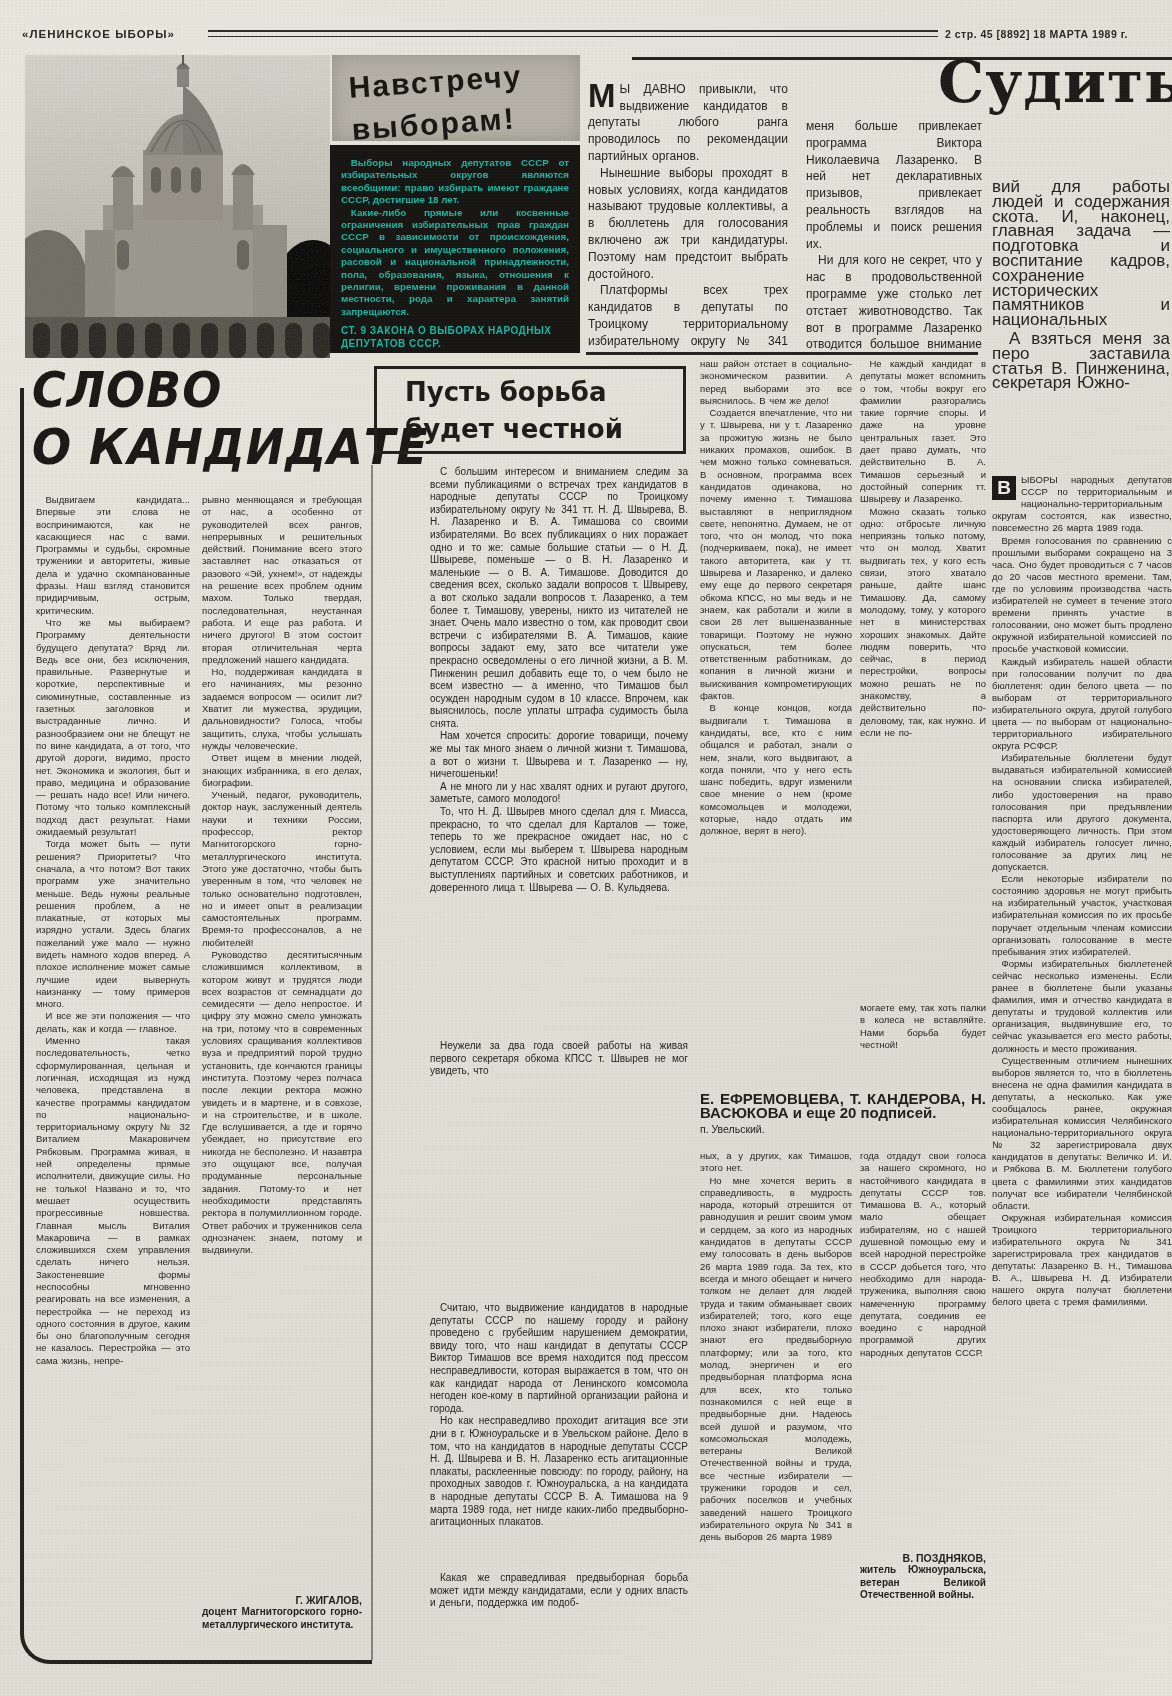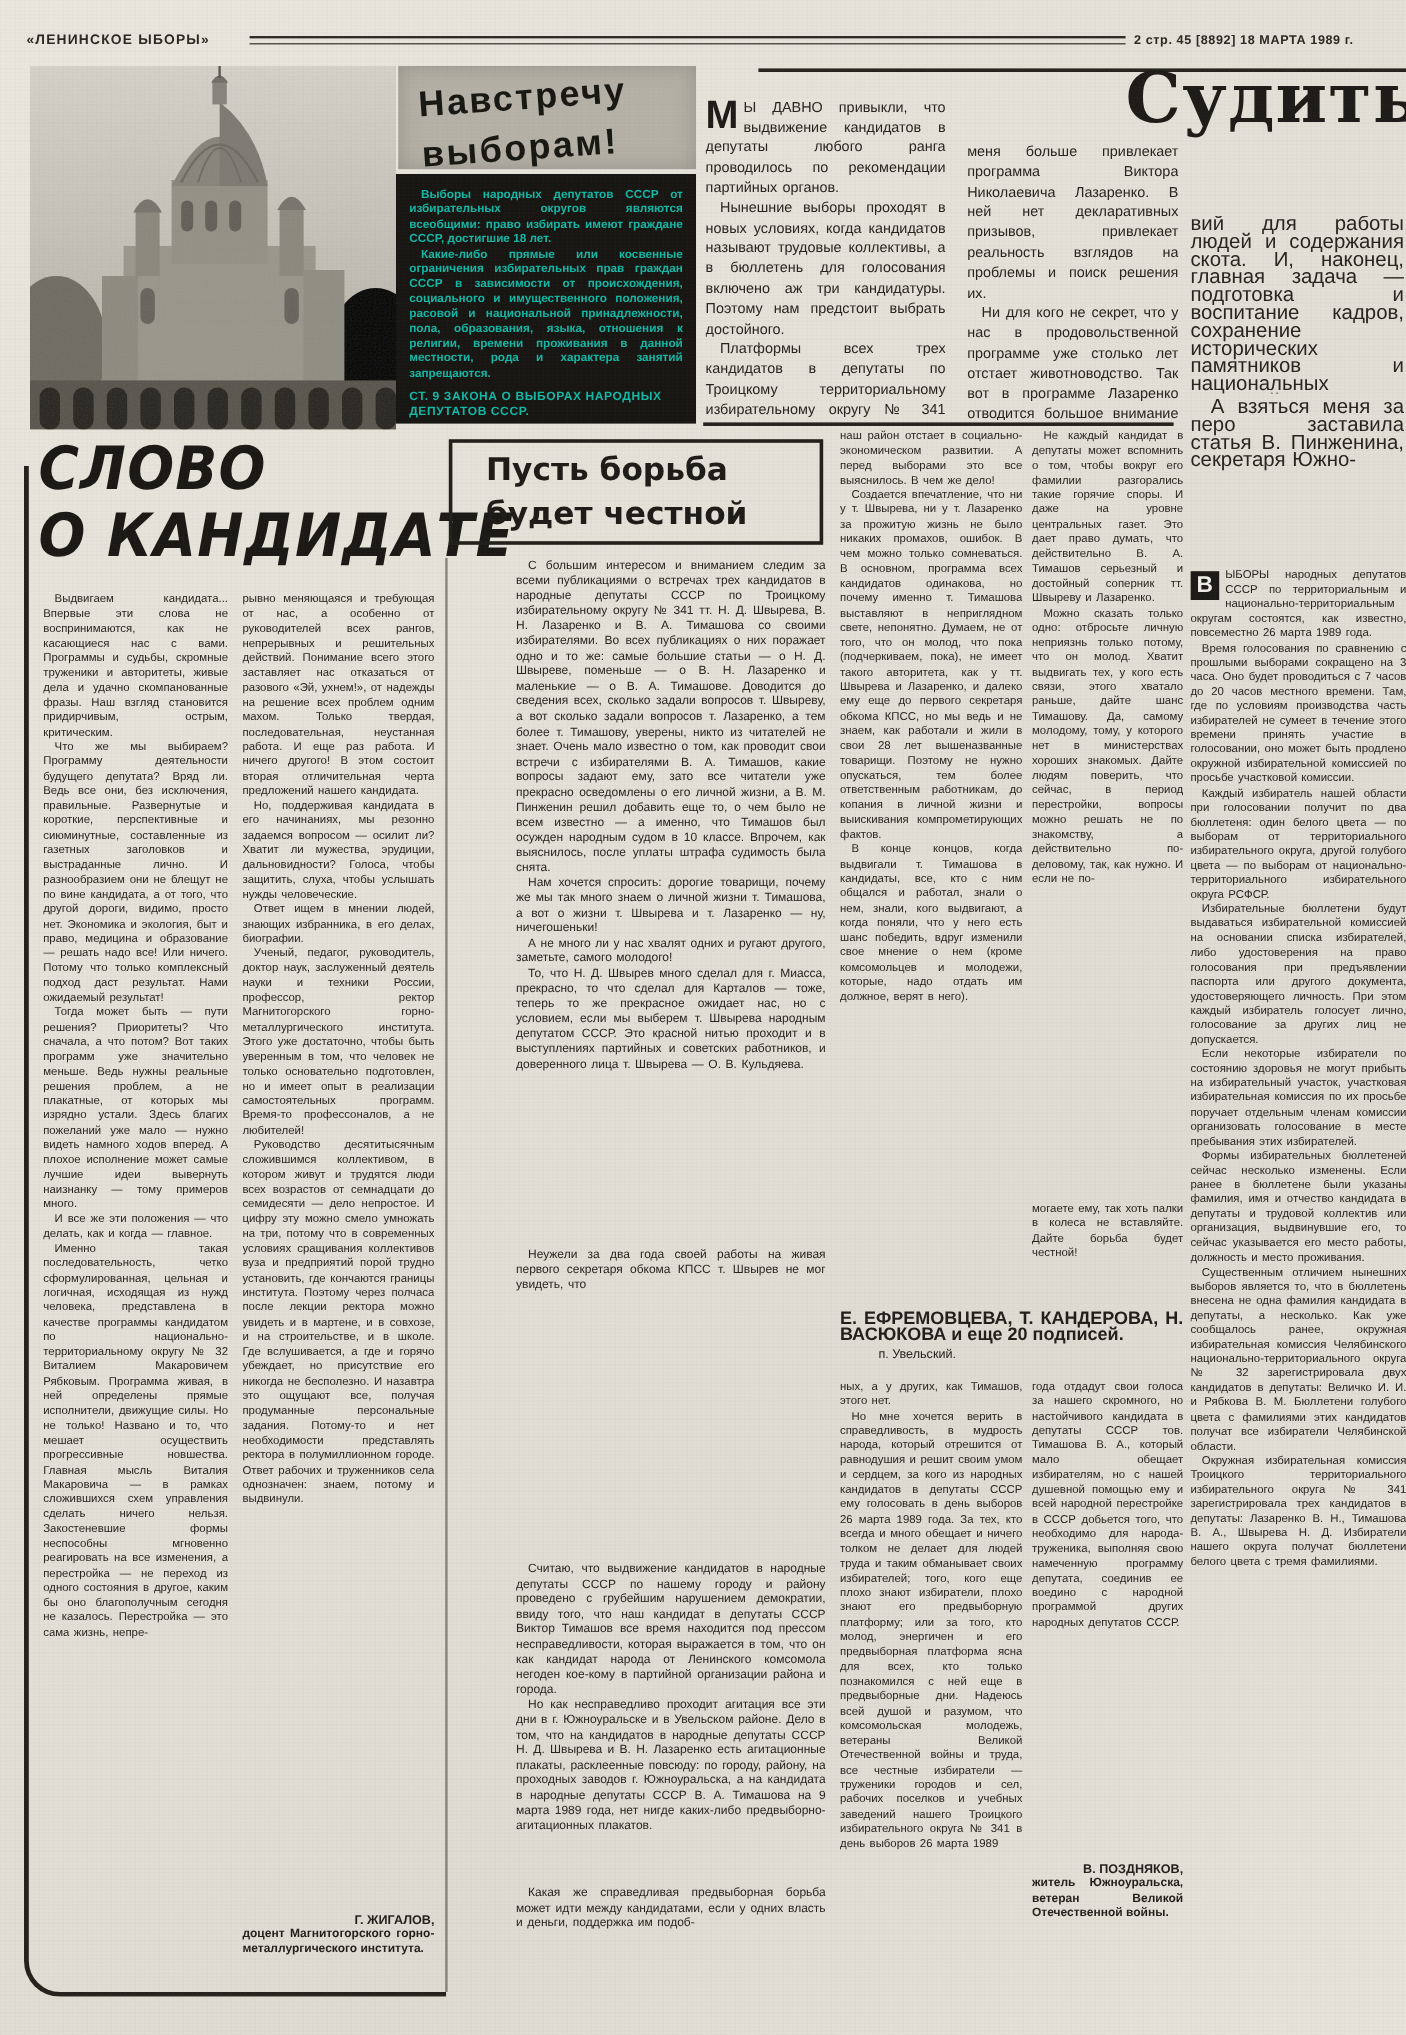--- a/index.html
+++ b/index.html
@@ -33,21 +33,21 @@
   .lawbox{background:#171613;color:#14b8a6;padding:12px 11px;box-sizing:border-box;}
   .lawtext{font-size:9.8px;line-height:12.4px;font-weight:bold;text-align:justify;white-space:pre-line;}
   .lawsrc{font-size:10px;line-height:12.5px;font-weight:bold;margin-top:7px;letter-spacing:.5px;}
   
   .h-sudit{font-family:"DejaVu Serif",serif;font-weight:bold;font-size:58px;color:#1d1c18;letter-spacing:1px;}
   .h-slovo{font-style:italic;font-weight:bold;font-size:46px;line-height:52px;color:#1a1915;
            letter-spacing:1px;transform:scaleY(1.08);transform-origin:left top;font-family:"DejaVu Sans",sans-serif;}
   .boxhead{border:3px solid #21201b;background:transparent;box-sizing:border-box;}
   .boxhead-inner{font-weight:bold;color:#1d1c18;white-space:pre-line;font-family:"DejaVu Sans",sans-serif;}
   .sigline{font-weight:bold;font-size:15px;line-height:14px;text-align:justify;color:#201f1a;}
-  .sigplace{font-size:10.5px;margin-top:3px;margin-left:32px;}
+  .sigplace{font-size:10.5px;margin-top:3px;}
   .byline-name{font-weight:bold;font-size:10.5px;text-align:right;color:#201f1a;}
   .byline-role{font-weight:bold;font-size:10px;line-height:12.6px;text-align:justify;color:#201f1a;white-space:pre-line;}
   .vrule{position:absolute;width:1.5px;background:rgba(60,58,50,.55);}
   
   #slovo-frame{border-left:4px solid #23221d;border-bottom:4px solid #23221d;
                border-bottom-left-radius:30px;}
 </style>
 </head>
 <body>
 
@@ -168,21 +168,21 @@
   <div class="col fs10c" style="left:430px;top:466px;width:258px;height:570px;"> С большим интересом и вниманием следим за всеми публикациями о встречах трех кандидатов в народные депутаты СССР по Троицкому избирательному округу № 341 тт. Н. Д. Швырева, В. Н. Лазаренко и В. А. Тимашова со своими избирателями. Во всех публикациях о них поражает одно и то же: самые большие статьи — о Н. Д. Швыреве, поменьше — о В. Н. Лазаренко и маленькие — о В. А. Тимашове. Доводится до сведения всех, сколько задали вопросов т. Швыреву, а вот сколько задали вопросов т. Лазаренко, а тем более т. Тимашову, уверены, никто из читателей не знает. Очень мало известно о том, как проводит свои встречи с избирателями В. А. Тимашов, какие вопросы задают ему, зато все читатели уже прекрасно осведомлены о его личной жизни, а В. М. Пинженин решил добавить еще то, о чем было не всем известно — а именно, что Тимашов был осужден народным судом в 10 классе. Впрочем, как выяснилось, после уплаты штрафа судимость была снята.
  Нам хочется спросить: дорогие товарищи, почему же мы так много знаем о личной жизни т. Тимашова, а вот о жизни т. Швырева и т. Лазаренко — ну, ничегошеньки!
  А не много ли у нас хвалят одних и ругают другого, заметьте, самого молодого!
  То, что Н. Д. Швырев много сделал для г. Миасса, прекрасно, то что сделал для Карталов — тоже, теперь то же прекрасное ожидает нас, но с условием, если мы выберем т. Швырева народным депутатом СССР. Это красной нитью проходит и в выступлениях партийных и советских работников, и доверенного лица т. Швырева — О. В. Кульдяева.</div>
   <div class="col fs10c" style="left:430px;top:1040px;width:258px;height:72px;"> Неужели за два года своей работы на живая первого секретаря обкома КПСС т. Швырев не мог увидеть, что</div>
   <div class="col fs95" style="left:700px;top:358px;width:152px;height:726px;">наш район отстает в социально-экономическом развитии. А перед выборами это все выяснилось. В чем же дело!
  Создается впечатление, что ни у т. Швырева, ни у т. Лазаренко за прожитую жизнь не было никаких промахов, ошибок. В чем можно только сомневаться. В основном, программа всех кандидатов одинакова, но почему именно т. Тимашова выставляют в неприглядном свете, непонятно. Думаем, не от того, что он молод, что пока (подчеркиваем, пока), не имеет такого авторитета, как у тт. Швырева и Лазаренко, и далеко ему еще до первого секретаря обкома КПСС, но мы ведь и не знаем, как работали и жили в свои 28 лет вышеназванные товарищи. Поэтому не нужно опускаться, тем более ответственным работникам, до копания в личной жизни и выискивания компрометирующих фактов.
  В конце концов, когда выдвигали т. Тимашова в кандидаты, все, кто с ним общался и работал, знали о нем, знали, кого выдвигают, а когда поняли, что у него есть шанс победить, вдруг изменили свое мнение о нем (кроме комсомольцев и молодежи, которые, надо отдать им должное, верят в него).</div>
   <div class="col fs95" style="left:860px;top:358px;width:126px;height:640px;"> Не каждый кандидат в депутаты может вспомнить о том, чтобы вокруг его фамилии разгорались такие горячие споры. И даже на уровне центральных газет. Это дает право думать, что действительно В. А. Тимашов серьезный и достойный соперник тт. Швыреву и Лазаренко.
  Можно сказать только одно: отбросьте личную неприязнь только потому, что он молод. Хватит выдвигать тех, у кого есть связи, этого хватало раньше, дайте шанс Тимашову. Да, самому молодому, тому, у которого нет в министерствах хороших знакомых. Дайте людям поверить, что сейчас, в период перестройки, вопросы можно решать не по знакомству, а действительно по-деловому, так, как нужно. И если не по-</div>
-  <div class="col fs95" style="left:860px;top:1002px;width:126px;height:82px;">могаете ему, так хоть палки в колеса не вставляйте. Дайте борьба будет честной!</div>
+  <div class="col fs95" style="left:860px;top:1002px;width:126px;height:82px;">могаете ему, так хоть палки в колеса не вставляйте. Нами борьба будет честной!</div>
   <div class="abs" style="left:700px;top:1092px;width:286px;">
     <div class="sigline">Е. ЕФРЕМОВЦЕВА, Т. КАНДЕРОВА, Н. ВАСЮКОВА и еще 20 подписей.</div>
     <div class="sigplace">п. Увельский.</div>
   </div>
 
   <div class="col fs10c" style="left:430px;top:1302px;width:258px;height:266px;"> Считаю, что выдвижение кандидатов в народные депутаты СССР по нашему городу и району проведено с грубейшим нарушением демократии, ввиду того, что наш кандидат в депутаты СССР Виктор Тимашов все время находится под прессом несправедливости, которая выражается в том, что он как кандидат народа от Ленинского комсомола негоден кое-кому в партийной организации района и города.
  Но как несправедливо проходит агитация все эти дни в г. Южноуральске и в Увельском районе. Дело в том, что на кандидатов в народные депутаты СССР Н. Д. Швырева и В. Н. Лазаренко есть агитационные плакаты, расклеенные повсюду: по городу, району, на проходных заводов г. Южноуральска, а на кандидата в народные депутаты СССР В. А. Тимашова на 9 марта 1989 года, нет нигде каких-либо предвыборно-агитационных плакатов.</div>
   <div class="col fs10c" style="left:430px;top:1572px;width:258px;height:92px;"> Какая же справедливая предвыборная борьба может идти между кандидатами, если у одних власть и деньги, поддержка им подоб-</div>
   <div class="col fs95" style="left:700px;top:1150px;width:152px;height:512px;">ных, а у других, как Тимашов, этого нет.
  Но мне хочется верить в справедливость, в мудрость народа, который отрешится от равнодушия и решит своим умом и сердцем, за кого из народных кандидатов в депутаты СССР ему голосовать в день выборов 26 марта 1989 года. За тех, кто всегда и много обещает и ничего толком не делает для людей труда и таким обманывает своих избирателей; того, кого еще плохо знают избиратели, плохо знают его предвыборную платформу; или за того, кто молод, энергичен и его предвыборная платформа ясна для всех, кто только познакомился с ней еще в предвыборные дни. Надеюсь всей душой и разумом, что комсомольская молодежь, ветераны Великой Отечественной войны и труда, все честные избиратели — труженики городов и сел, рабочих поселков и учебных заведений нашего Троицкого избирательного округа № 341 в день выборов 26 марта 1989</div>

